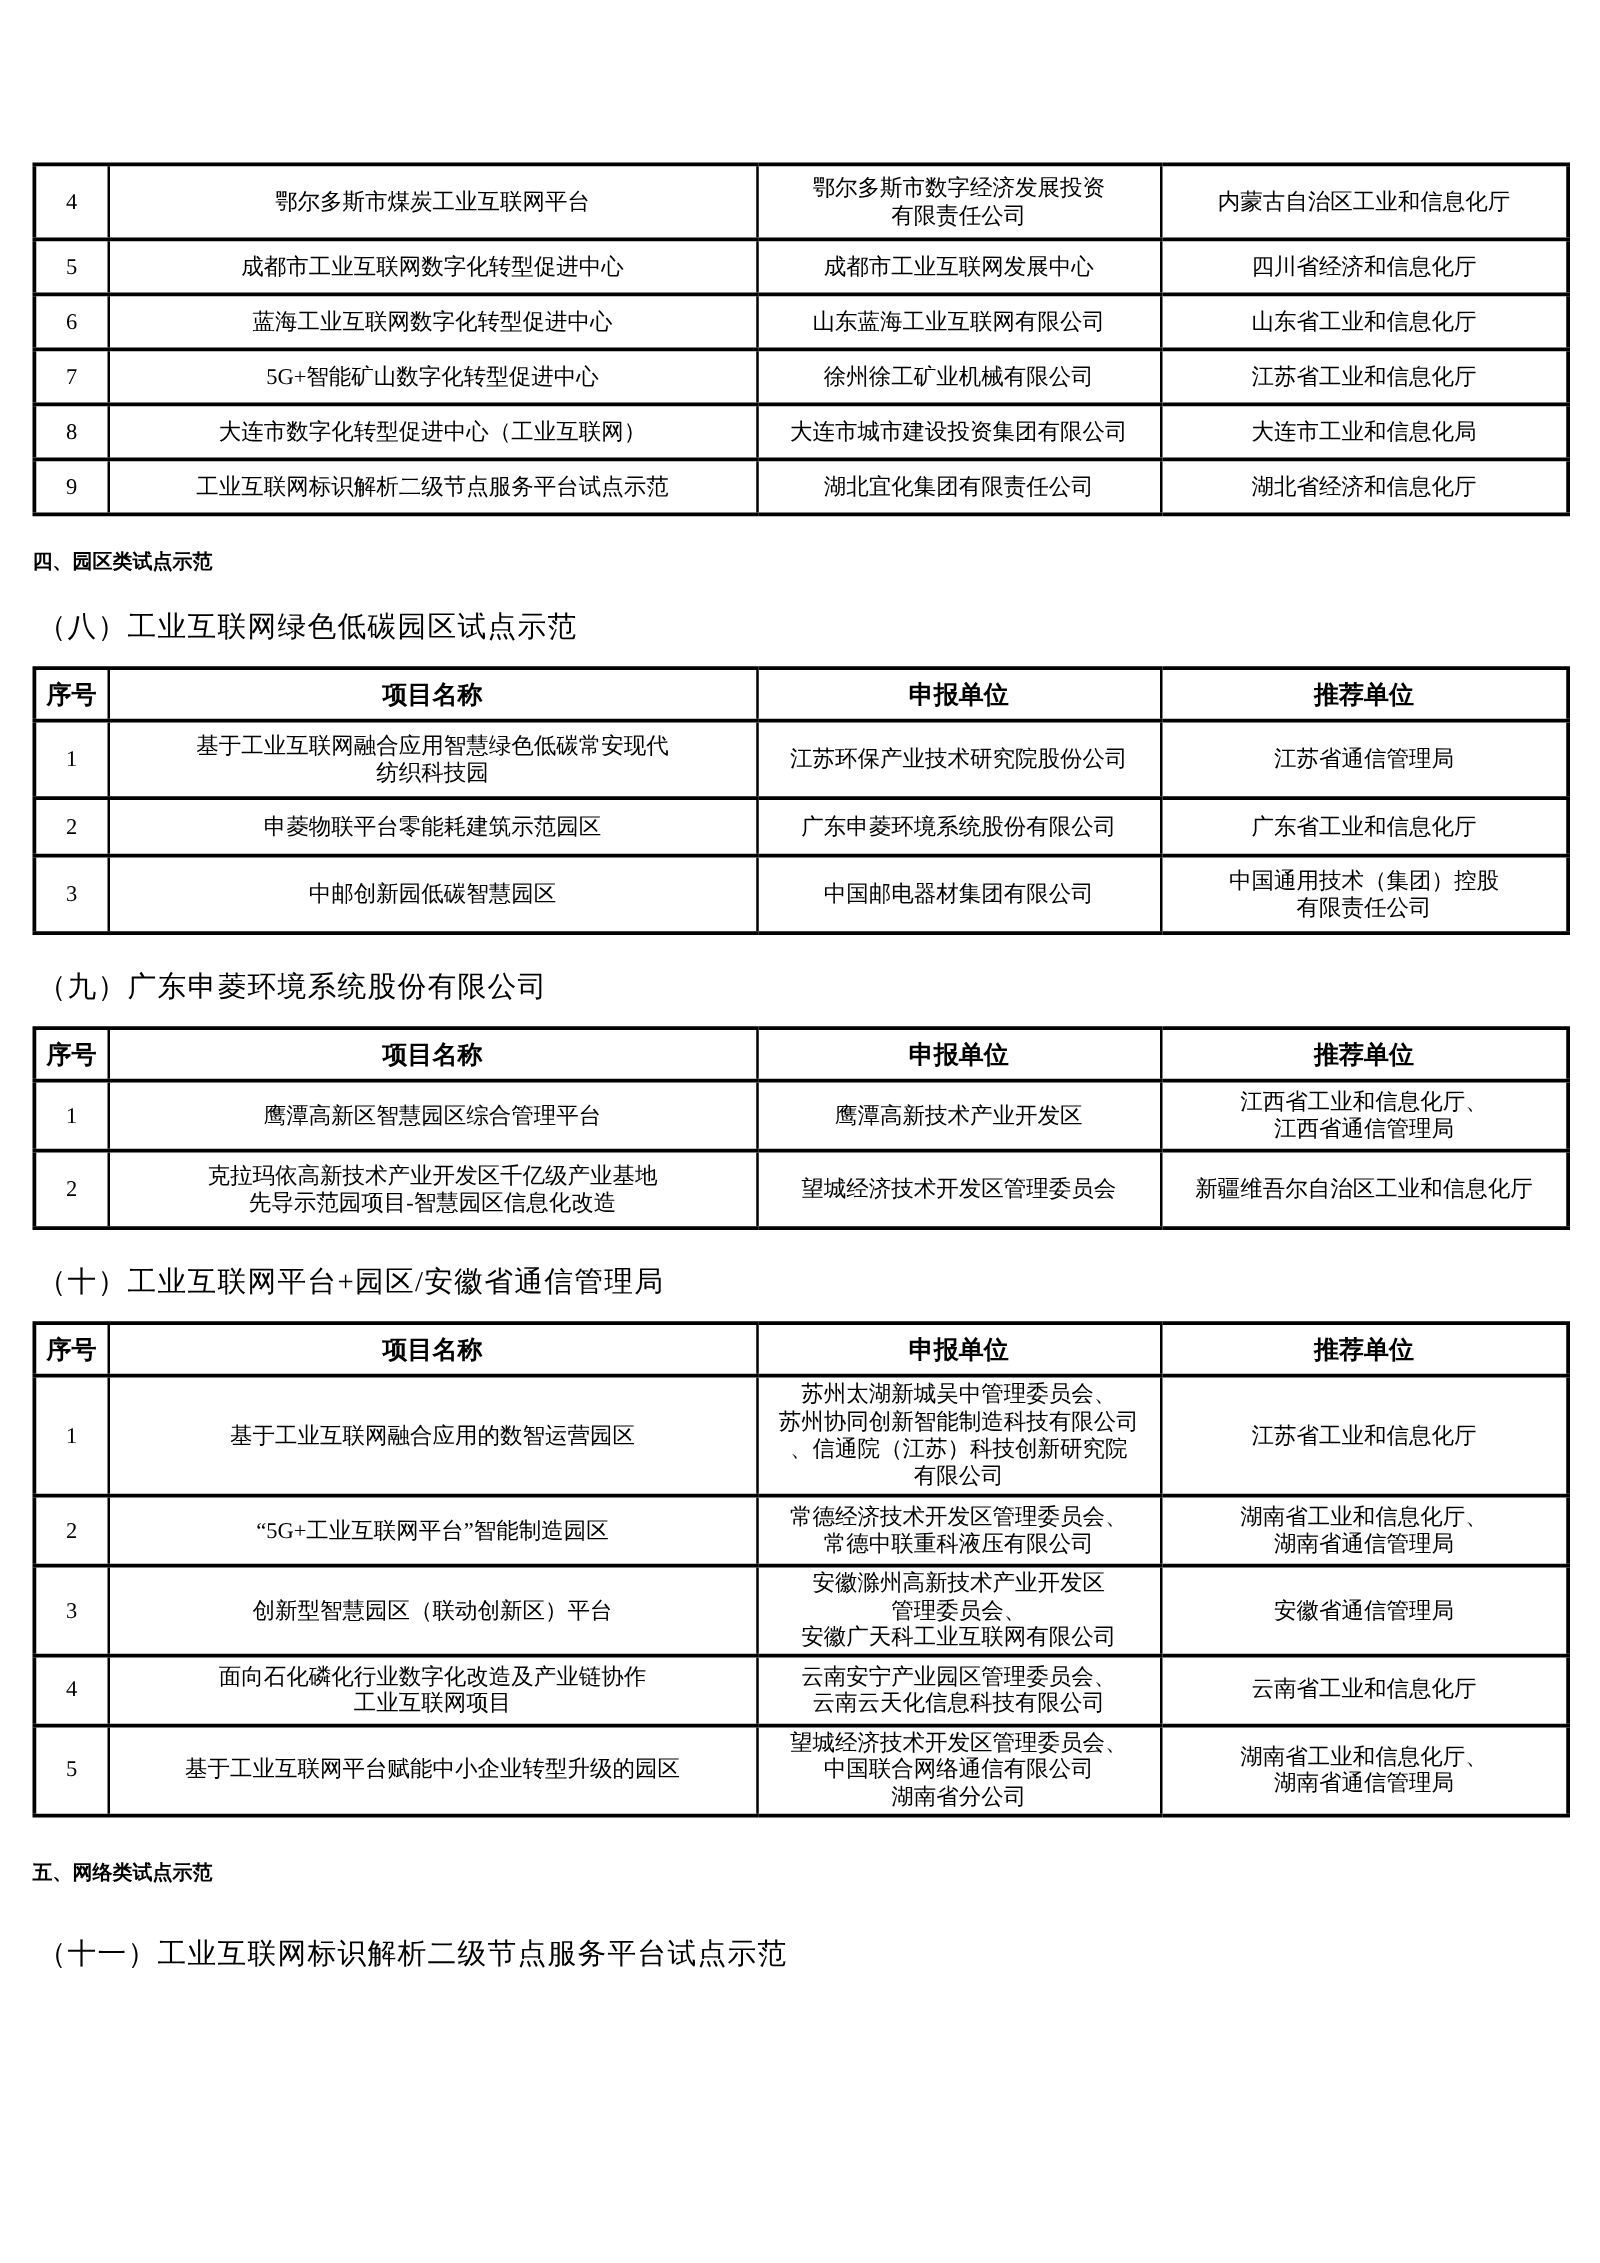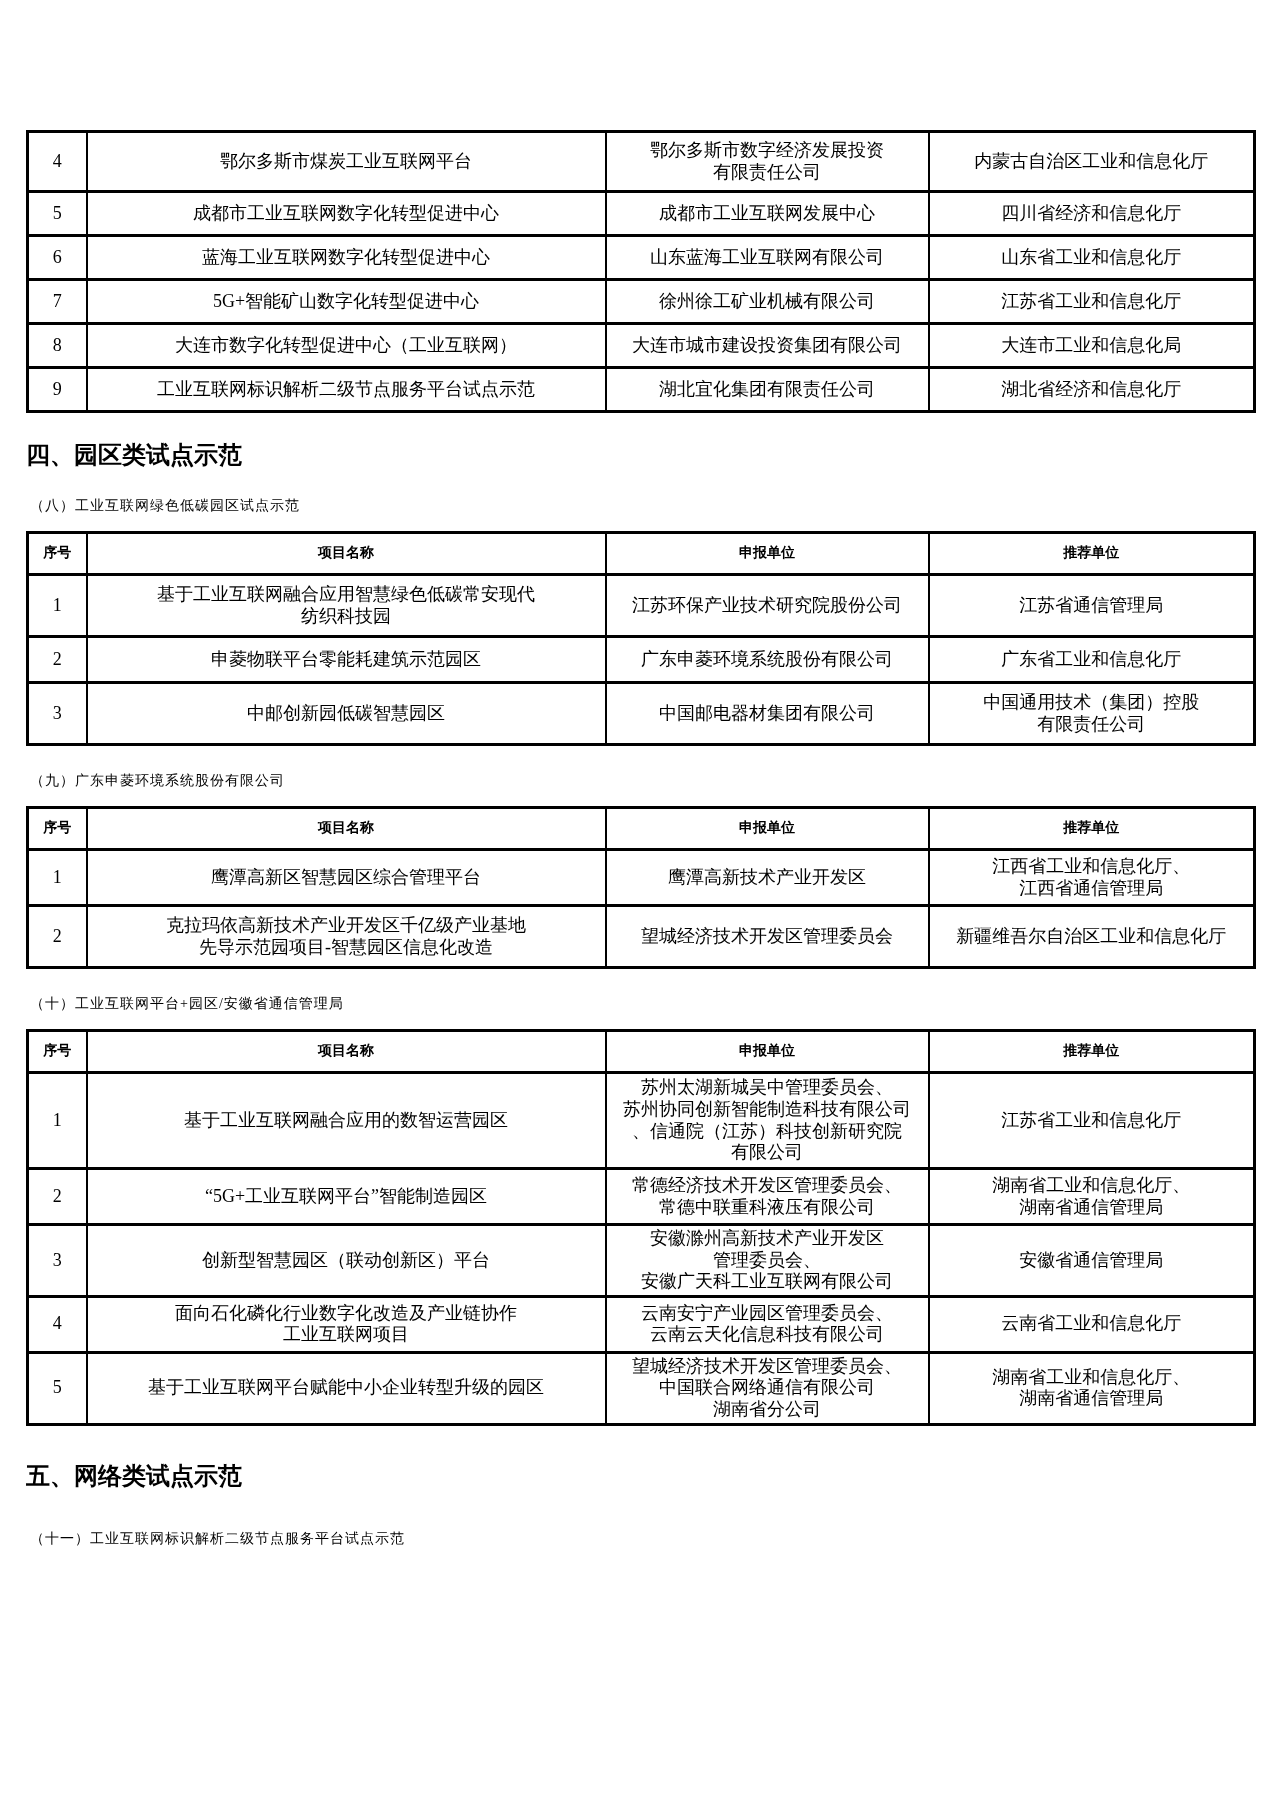--- a/index.html
+++ b/index.html
@@ -31,49 +31,49 @@
     vertical-align: middle;
     font-size: 18px;
     line-height: 1.2;
     padding: 2px 4px;
     white-space: pre-line;
     overflow: hidden;
     font-weight: normal;
     font-family: "Liberation Serif", serif;
   }
   .doc-table th {
-    font-family: Liberation Mono, monospace;
+    font-family: Liberation Sans, sans-serif;
     font-weight: bold;
-    font-size: 14px;
+    font-size: 20px;
   }
   .c-seq        { width: 59px;  }
   .c-project    { width: 519px; }
   .c-applicant  { width: 323px; }
   .c-recommender{ width: 326px; }
 
   tr.h42 { height: 42px; }
   tr.h44 { height: 44px; }
   tr.h46 { height: 46px; }
   tr.h56 { height: 56px; }
   tr.h60 { height: 60px; }
   tr.h62 { height: 62px; }
   tr.h64 { height: 64px; }
   tr.h70 { height: 70px; }
   tr.h96 { height: 96px; }
 
   .section-title {
     font-family: "Liberation Sans", sans-serif;
     font-weight: bold;
-    font-size: 24px;
+    font-size: 16px;
     margin: 26px 0 0 0;
   }
   .section-title.network { margin-top: 34px; }
   .sub-title {
     font-family: "Liberation Serif", serif;
-    font-size: 14px;
+    font-size: 23px;
     letter-spacing: 1px;
     margin: 26px 0 16px 4px;
   }
   .sub-title.identifier { margin-top: 38px; margin-bottom: 0; font-family: Liberation Serif, serif; }
 </style>
 </head>
 <body>
 
 <table class="doc-table">
   <colgroup>

